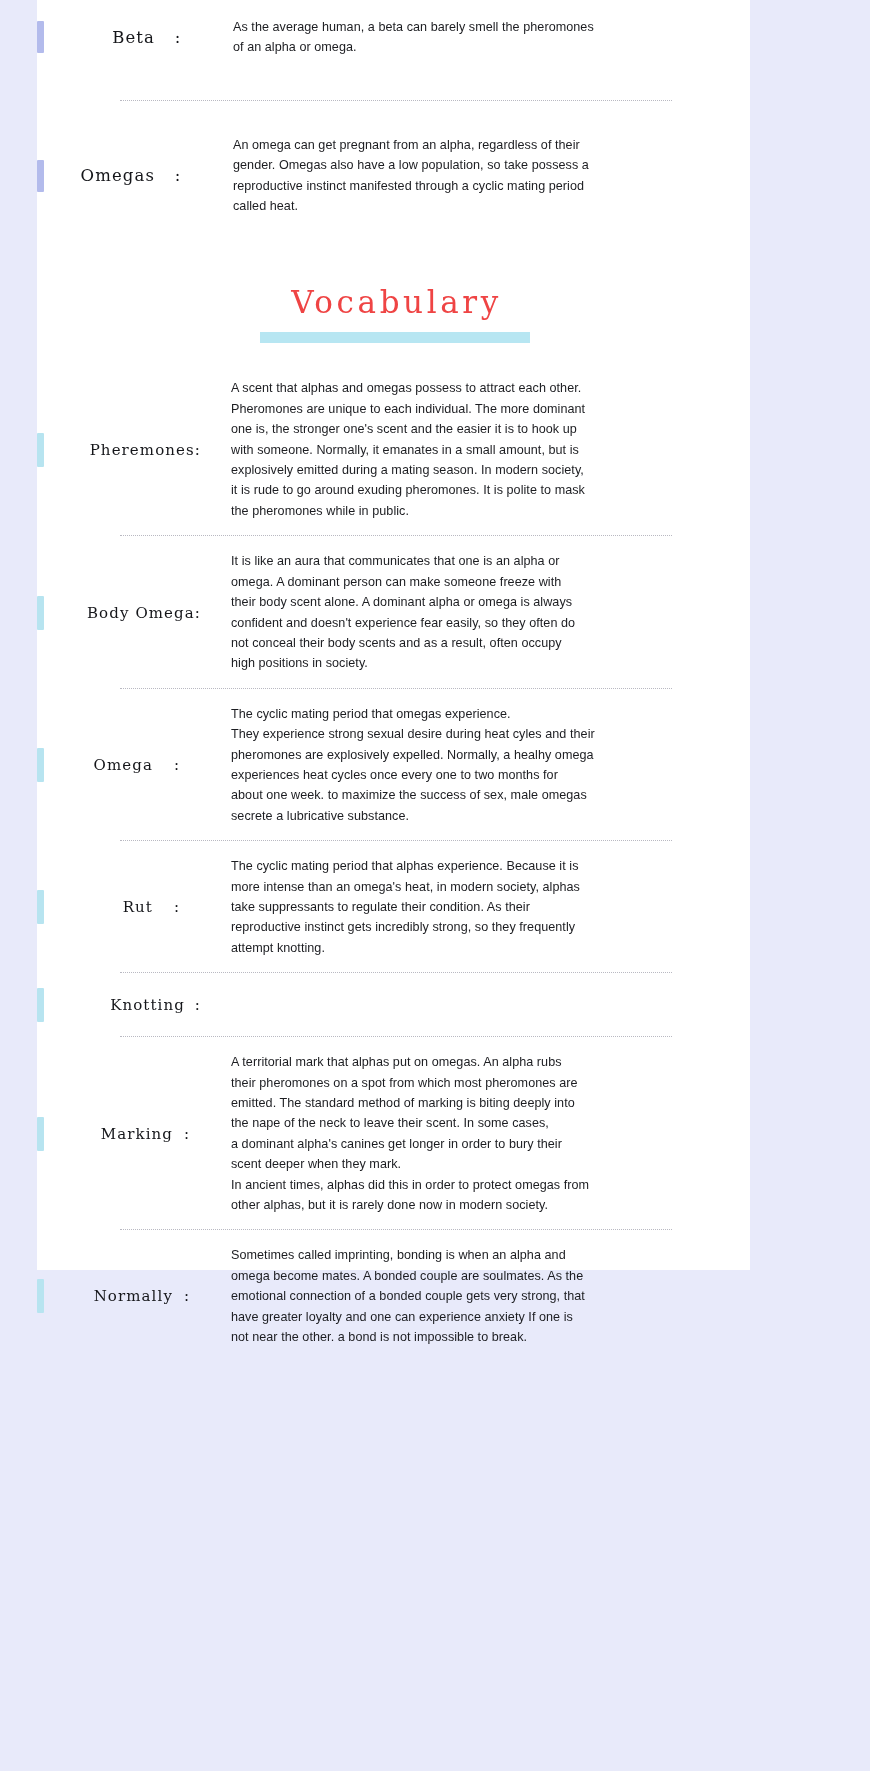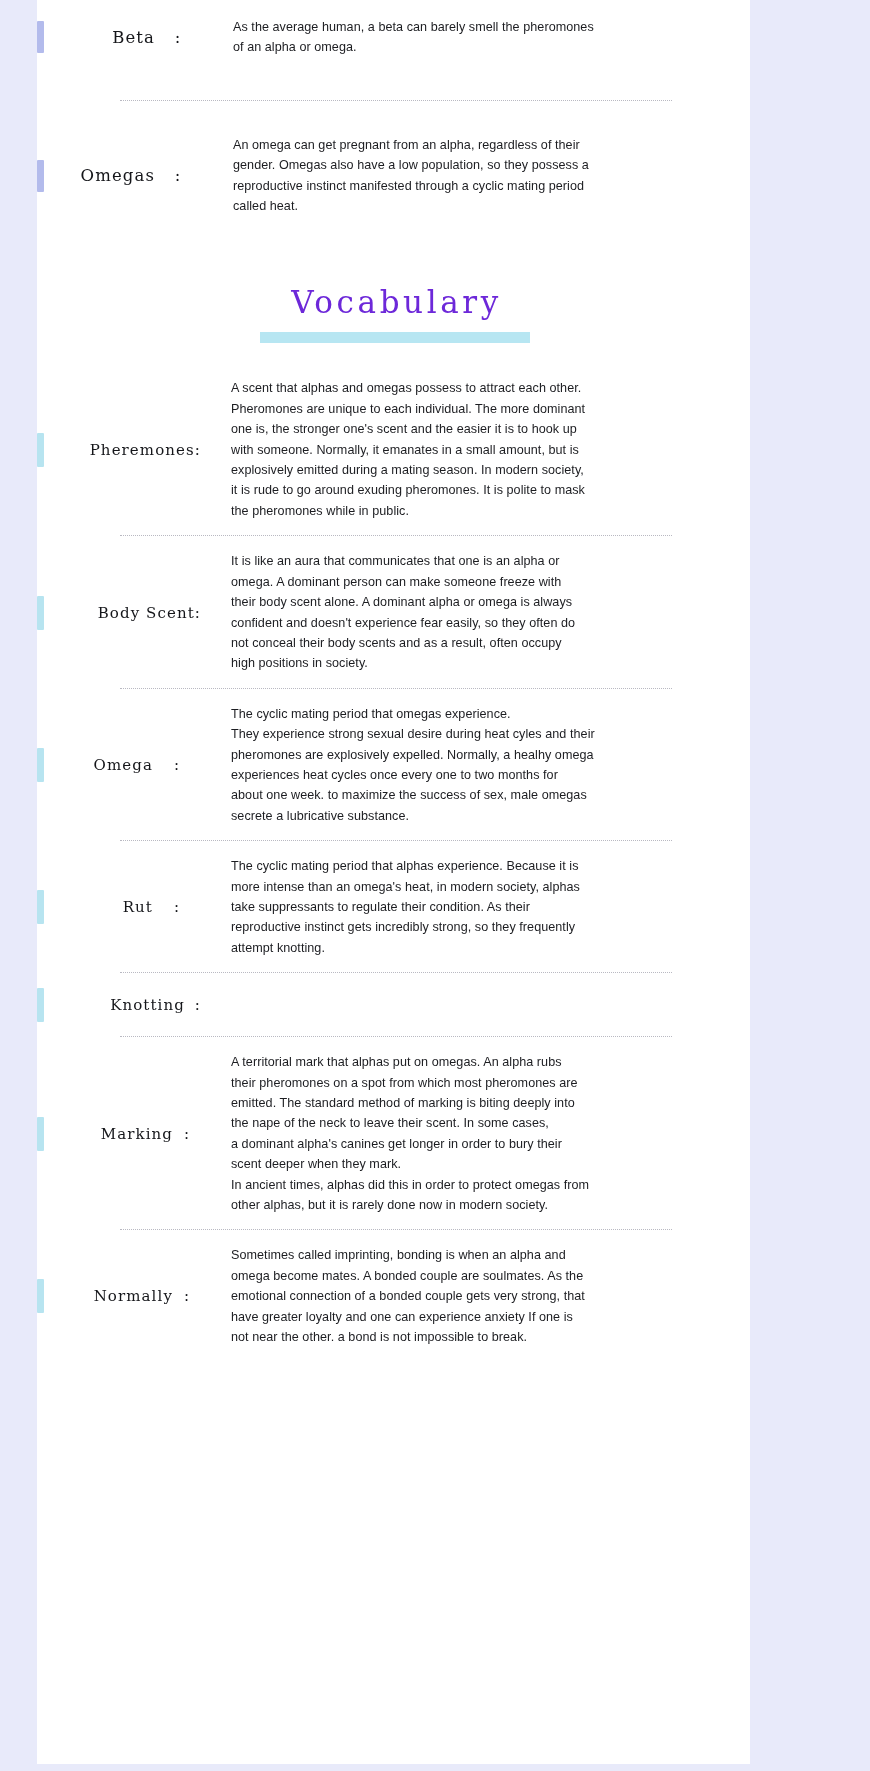--- a/index.html
+++ b/index.html
@@ -11,21 +11,21 @@
     height: 1771px;
     background: #e8eafa;
     font-family: "Liberation Sans", sans-serif;
     overflow: hidden;
   }
   .page {
     position: absolute;
     left: 37px;
     top: 0;
     width: 713px;
-    height: 1764px;
+    height: 1270px;
     background: #ffffff;
   }
   .content {
     position: relative;
     width: 713px;
   }
 
   
   .entry {
     display: flex;
@@ -115,21 +115,21 @@
   .vocab-title {
     position: absolute;
     left: 0;
     right: 0;
     top: 0;
     text-align: center;
     font-family: "DejaVu Serif", serif;
     font-size: 31px;
     font-weight: 400;
     letter-spacing: 3.6px;
-    color: #6d28d9;
+    color: #ef4444;
     padding-left: 6px;
   }
   .vocab-underline {
     position: absolute;
     left: 223px;
     top: 48px;
     width: 270px;
     height: 11px;
     background: #b7e6f2;
   }
@@ -180,21 +180,21 @@
       <div class="entry top">
         <div class="bar-cell">
           <div class="accent-bar"></div>
         </div>
         <div class="label-cell">
           <span class="label-text">Omegas</span>
           <span class="label-colon" style="width:46px;">:</span>
         </div>
         <div class="body-cell">
           <div class="body-text">An omega can get pregnant from an alpha, regardless of their
-gender. Omegas also have a low population, so they possess a
+gender. Omegas also have a low population, so take possess a
 reproductive instinct manifested through a cyclic mating period
 called heat.</div>
         </div>
       </div>
 
     </div>
 
     <div class="vocab-header">
       <div class="vocab-title">Vocabulary</div>
       <div class="vocab-underline"></div>
@@ -221,21 +221,21 @@
         </div>
       </div>
 
       <div class="divider"></div>
 
       <div class="entry vocab">
         <div class="bar-cell">
           <div class="accent-bar" style="height:34px;"></div>
         </div>
         <div class="label-cell">
-          <span class="label-text">Body Scent:</span>
+          <span class="label-text">Body Omega:</span>
           <span class="label-colon"></span>
         </div>
         <div class="body-cell">
           <div class="body-text">It is like an aura that communicates that one is an alpha or
 omega. A dominant person can make someone freeze with
 their body scent alone. A dominant alpha or omega is always
 confident and doesn't experience fear easily, so they often do
 not conceal their body scents and as a result, often occupy
 high positions in society.</div>
         </div>

